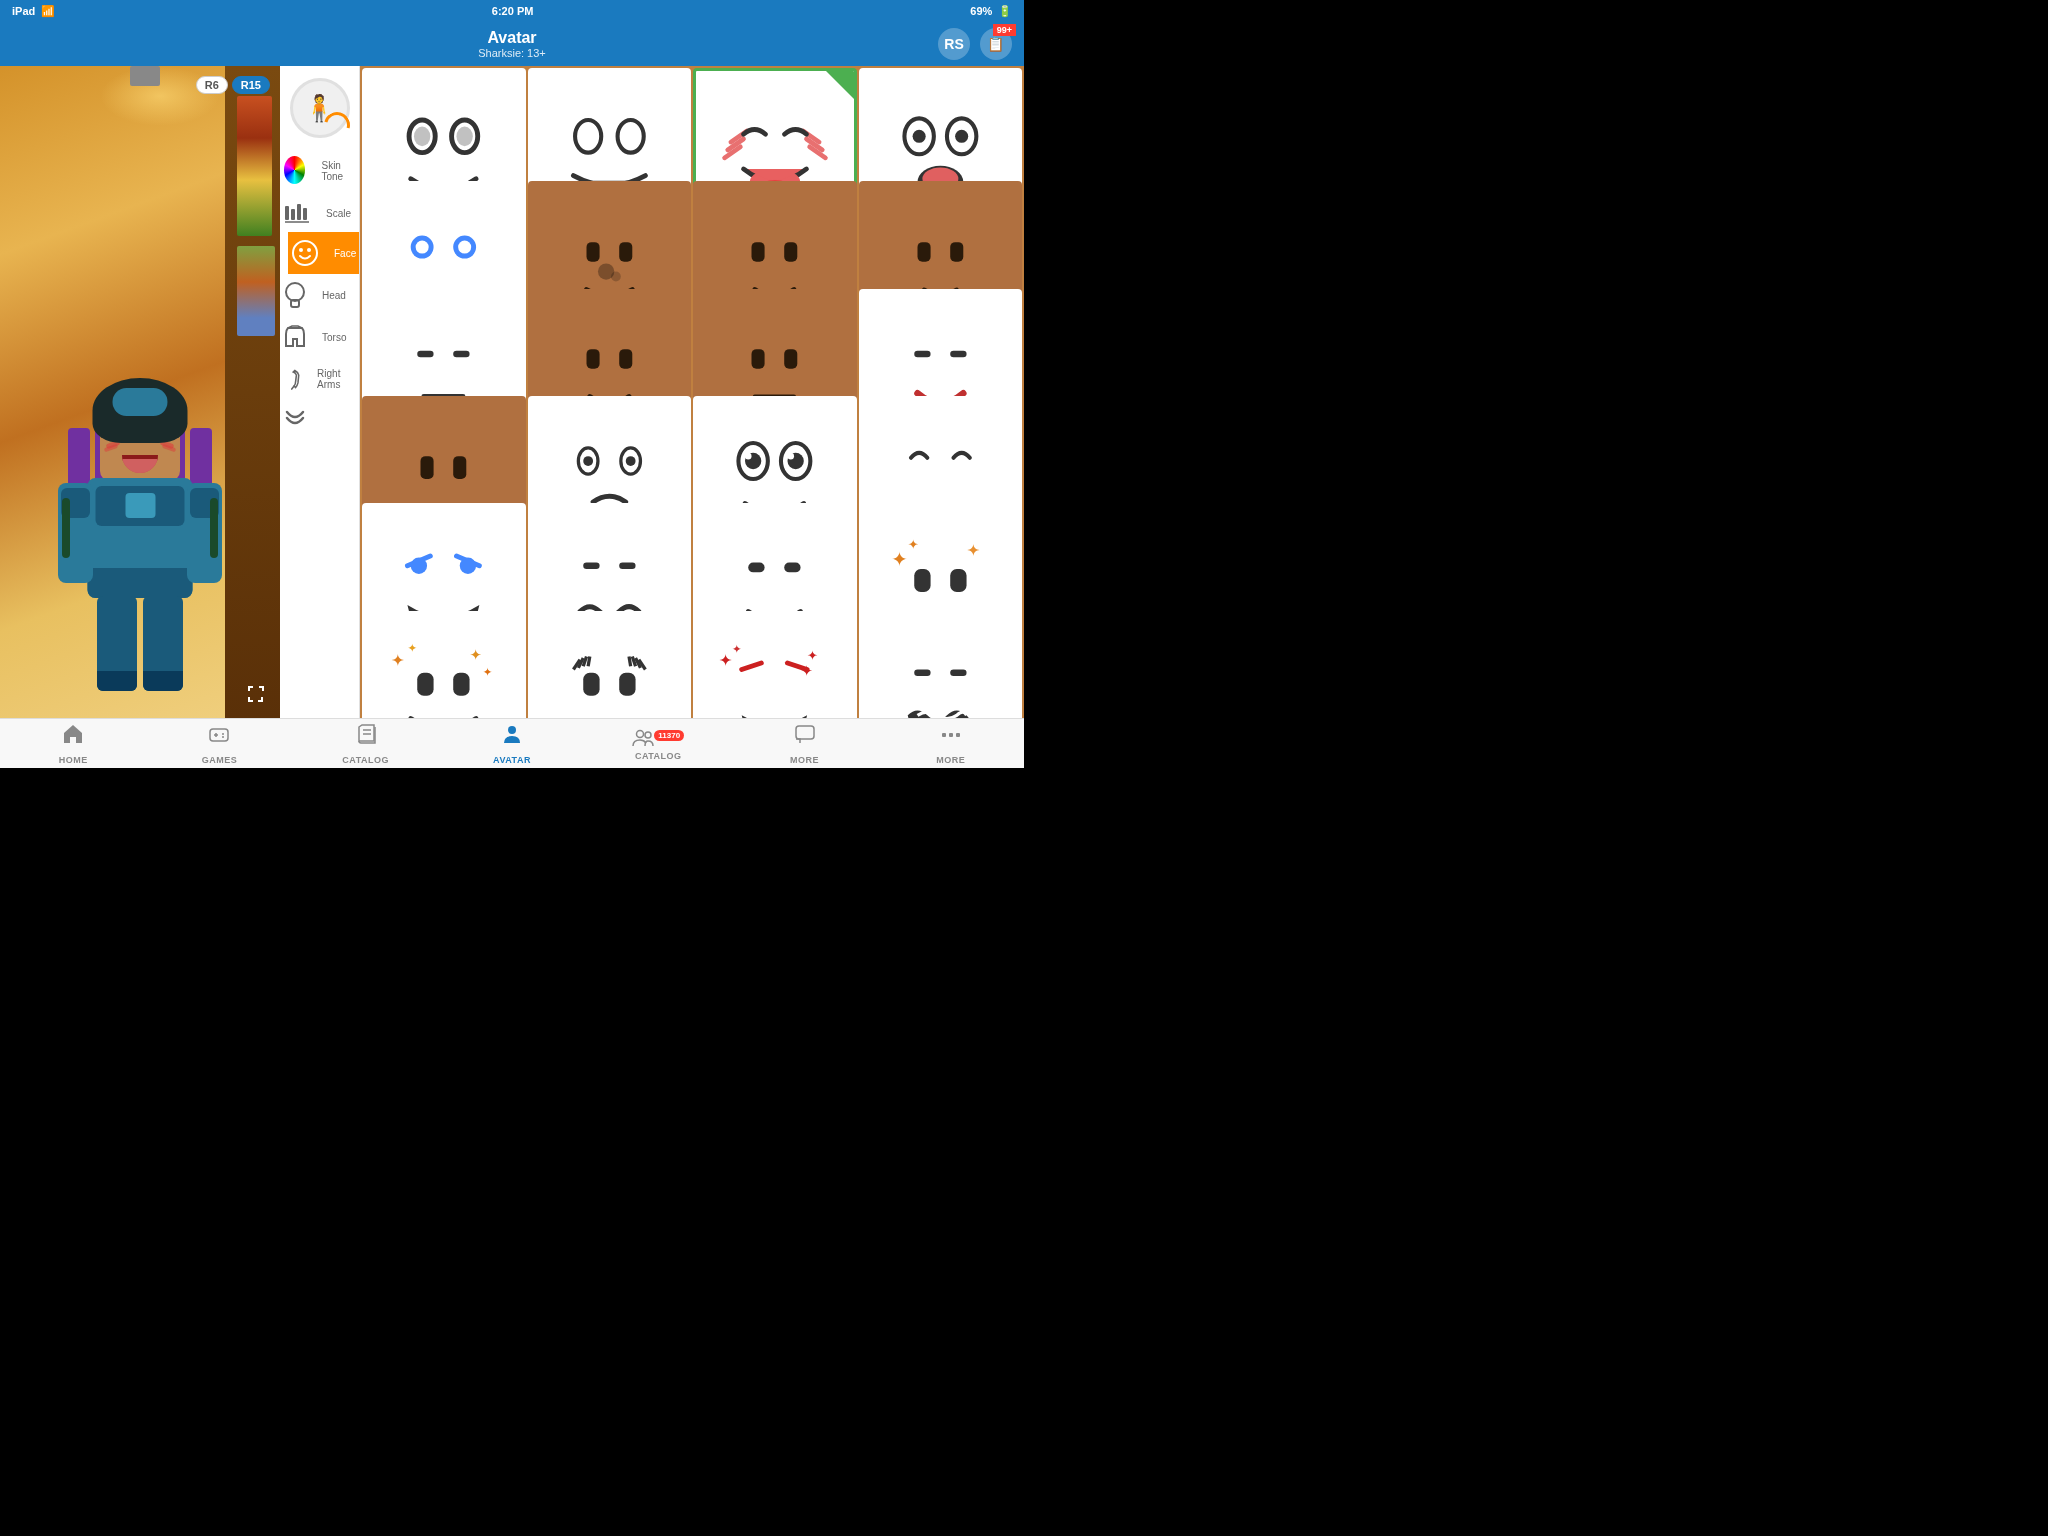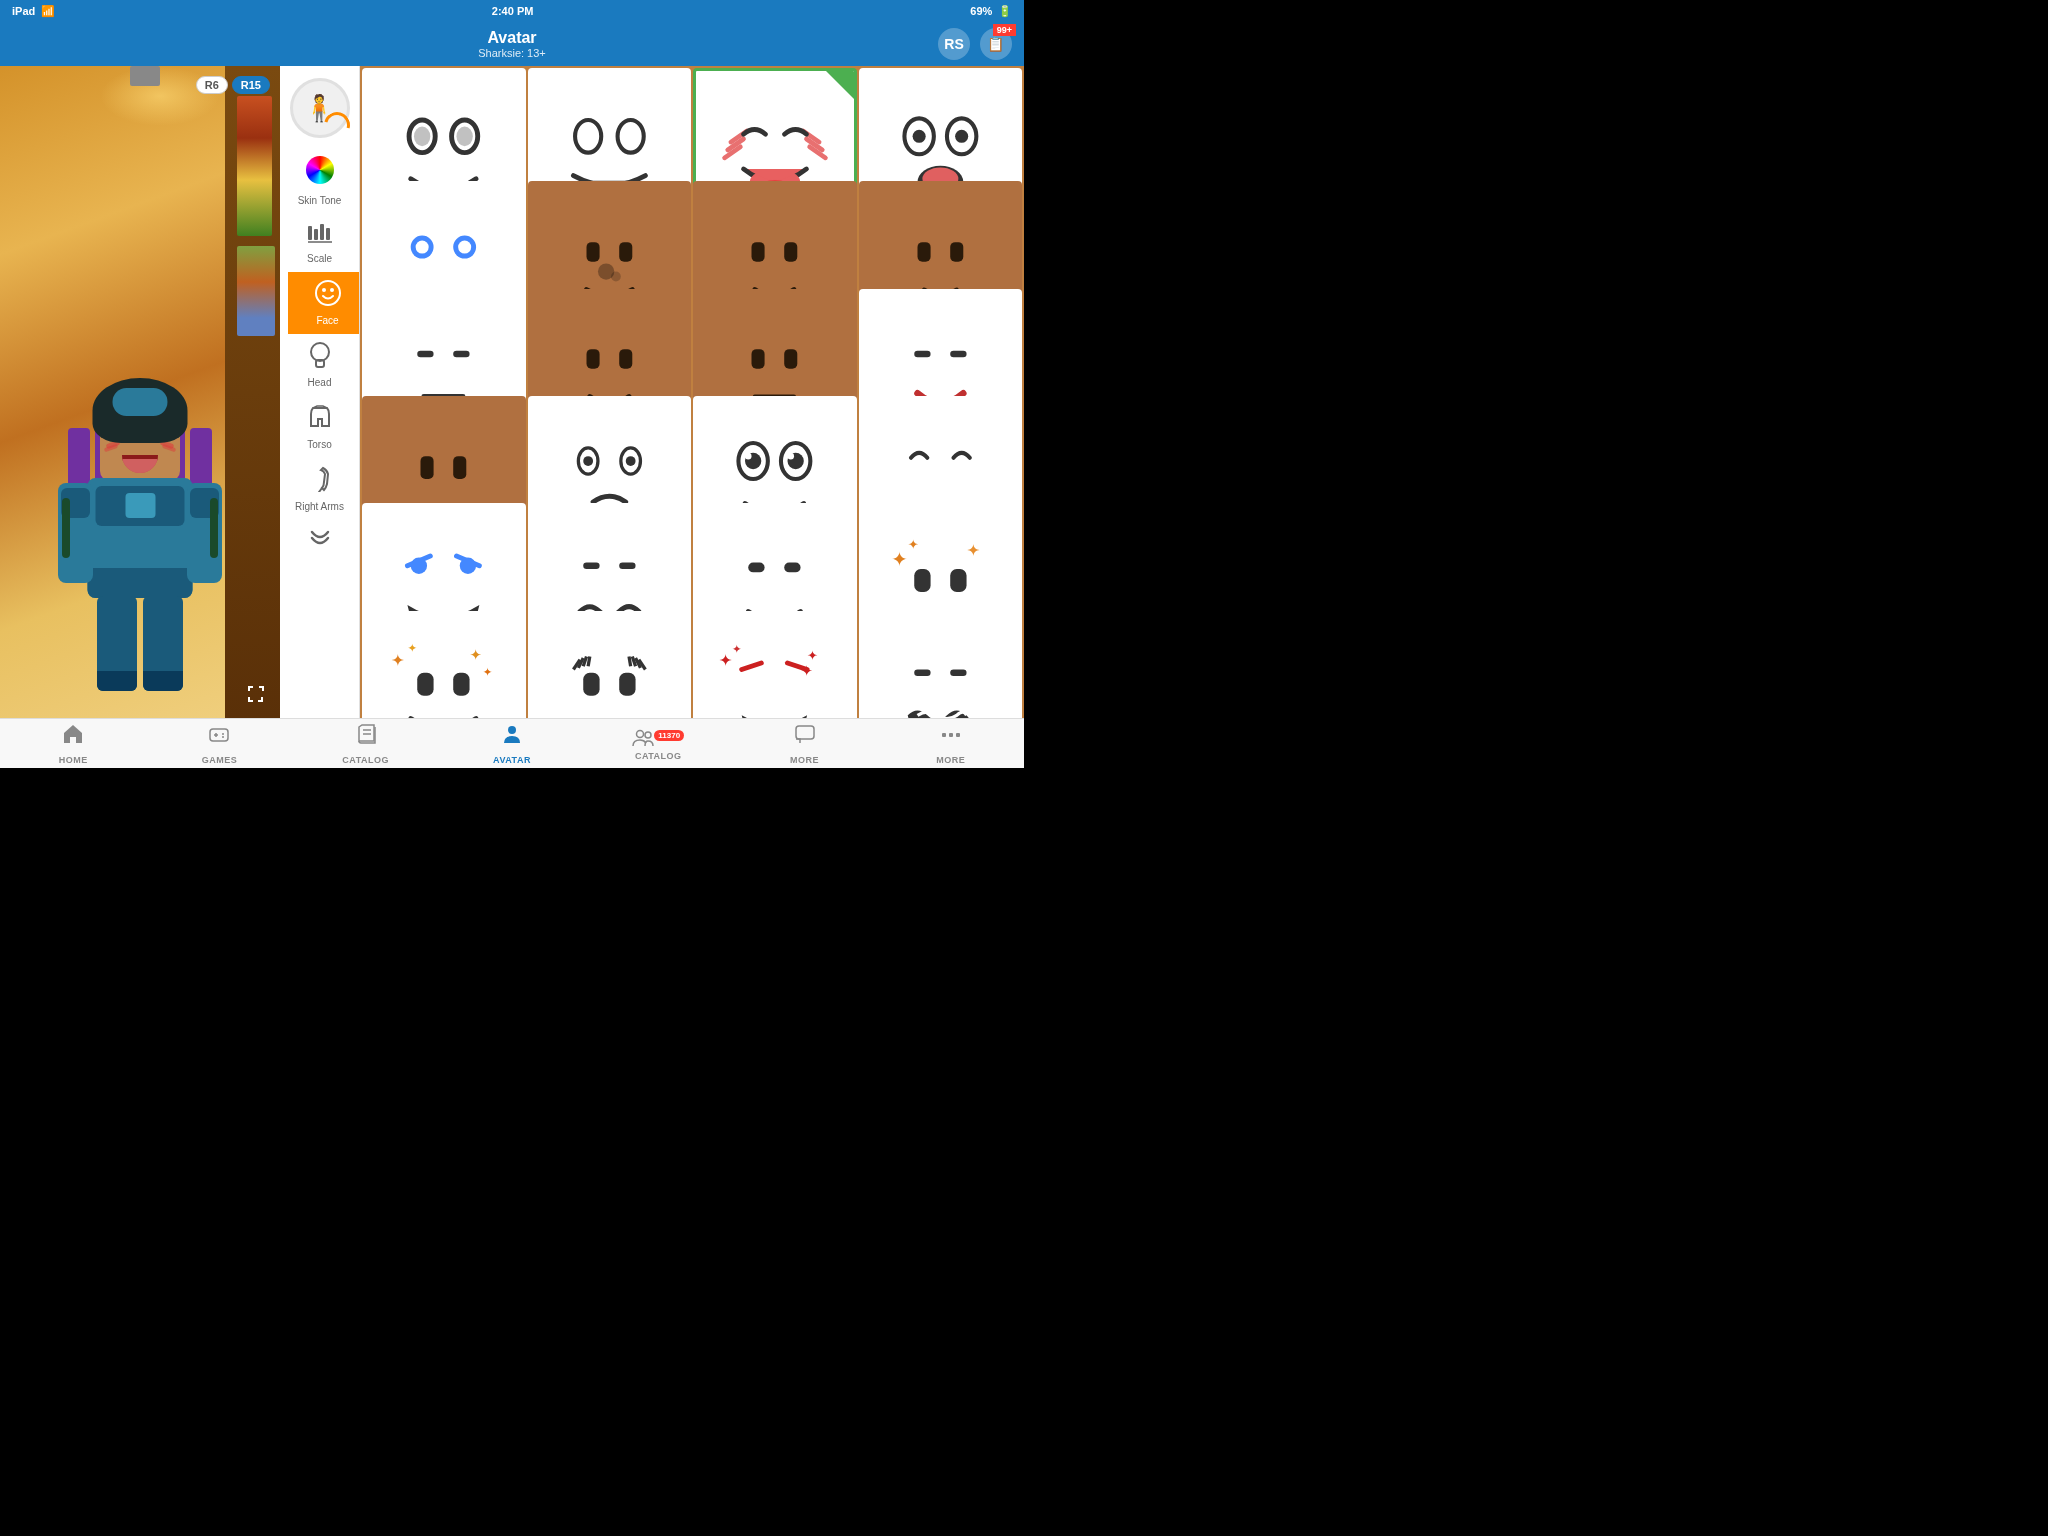--- a/index.html
+++ b/index.html
@@ -79,22 +79,22 @@
     }
 
     
     .sidebar {
       width: 80px; background: #fff;
       display: flex; flex-direction: column; align-items: center;
       padding: 6px 0; gap: 0; border-right: 1px solid #e0e0e0; flex-shrink: 0;
       overflow-y: auto;
     }
     .sidebar-item {
-      width: 100%; display: flex; flex-direction: column; align-items: center;
-      padding: 8px 4px; cursor: pointer; gap: 9px;
+      width: 100%; display: flex; flex-direction: row; align-items: center;
+      padding: 8px 4px; cursor: pointer; gap: 16px;
     }
     .sidebar-item.active { background: #ff8c00; margin-left: 16px; }
     .sidebar-item.active .sidebar-label { color: #fff; }
     .sidebar-label { font-size: 10px; color: #666; font-weight: 500; }
 
     
     .avatar-circle-btn {
       width: 60px; height: 60px; border-radius: 50%;
       background: #f0f0f0; border: 3px solid #e0e0e0;
       display: flex; align-items: center; justify-content: center;
@@ -163,21 +163,21 @@
     .face-svg { width: 80%; height: 80%; }
   </style>
 </head>
 <body>
 
 <div class="status-bar">
   <div class="status-left">
     <span>iPad</span>
     <span>📶</span>
   </div>
-  <span>2:40 PM</span>
+  <span>6:20 PM</span>
   <div class="status-right">
     <span>69%</span>
     <span>🔋</span>
   </div>
 </div>
 
 <div class="header">
   <div class="header-title">
     <span class="title-main">Avatar</span>
     <span class="title-sub">Sharksie: 13+</span>

